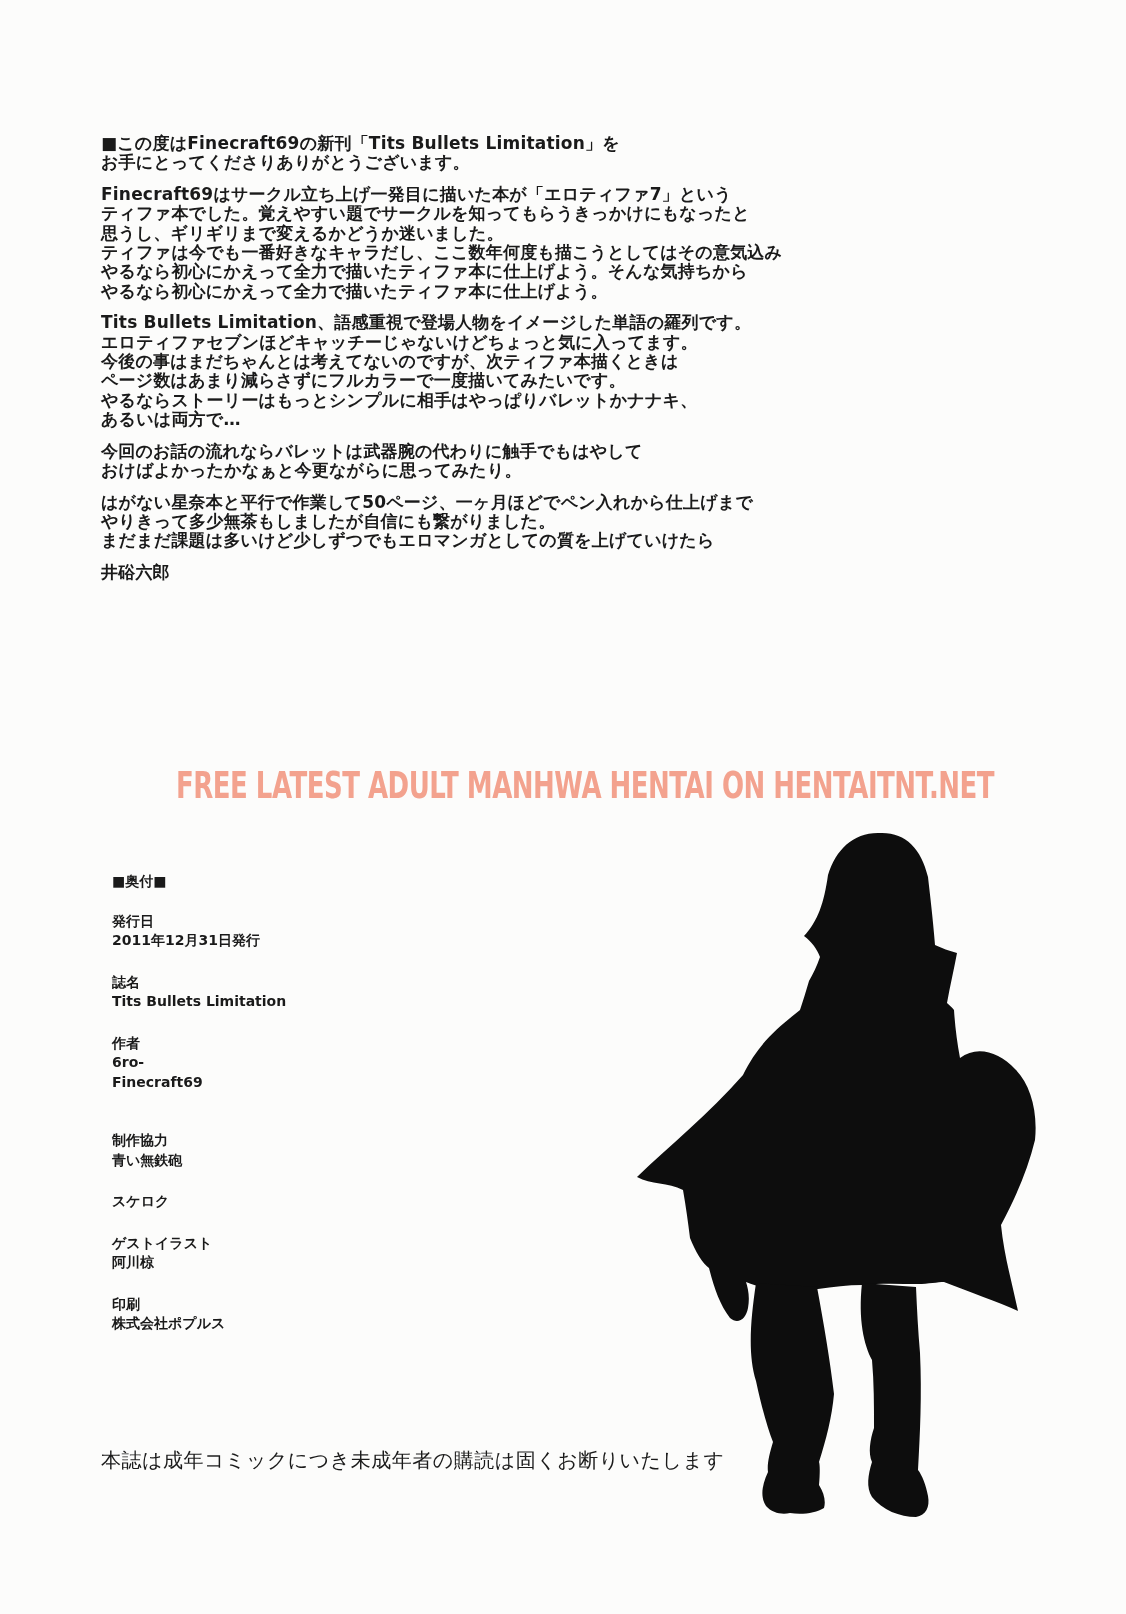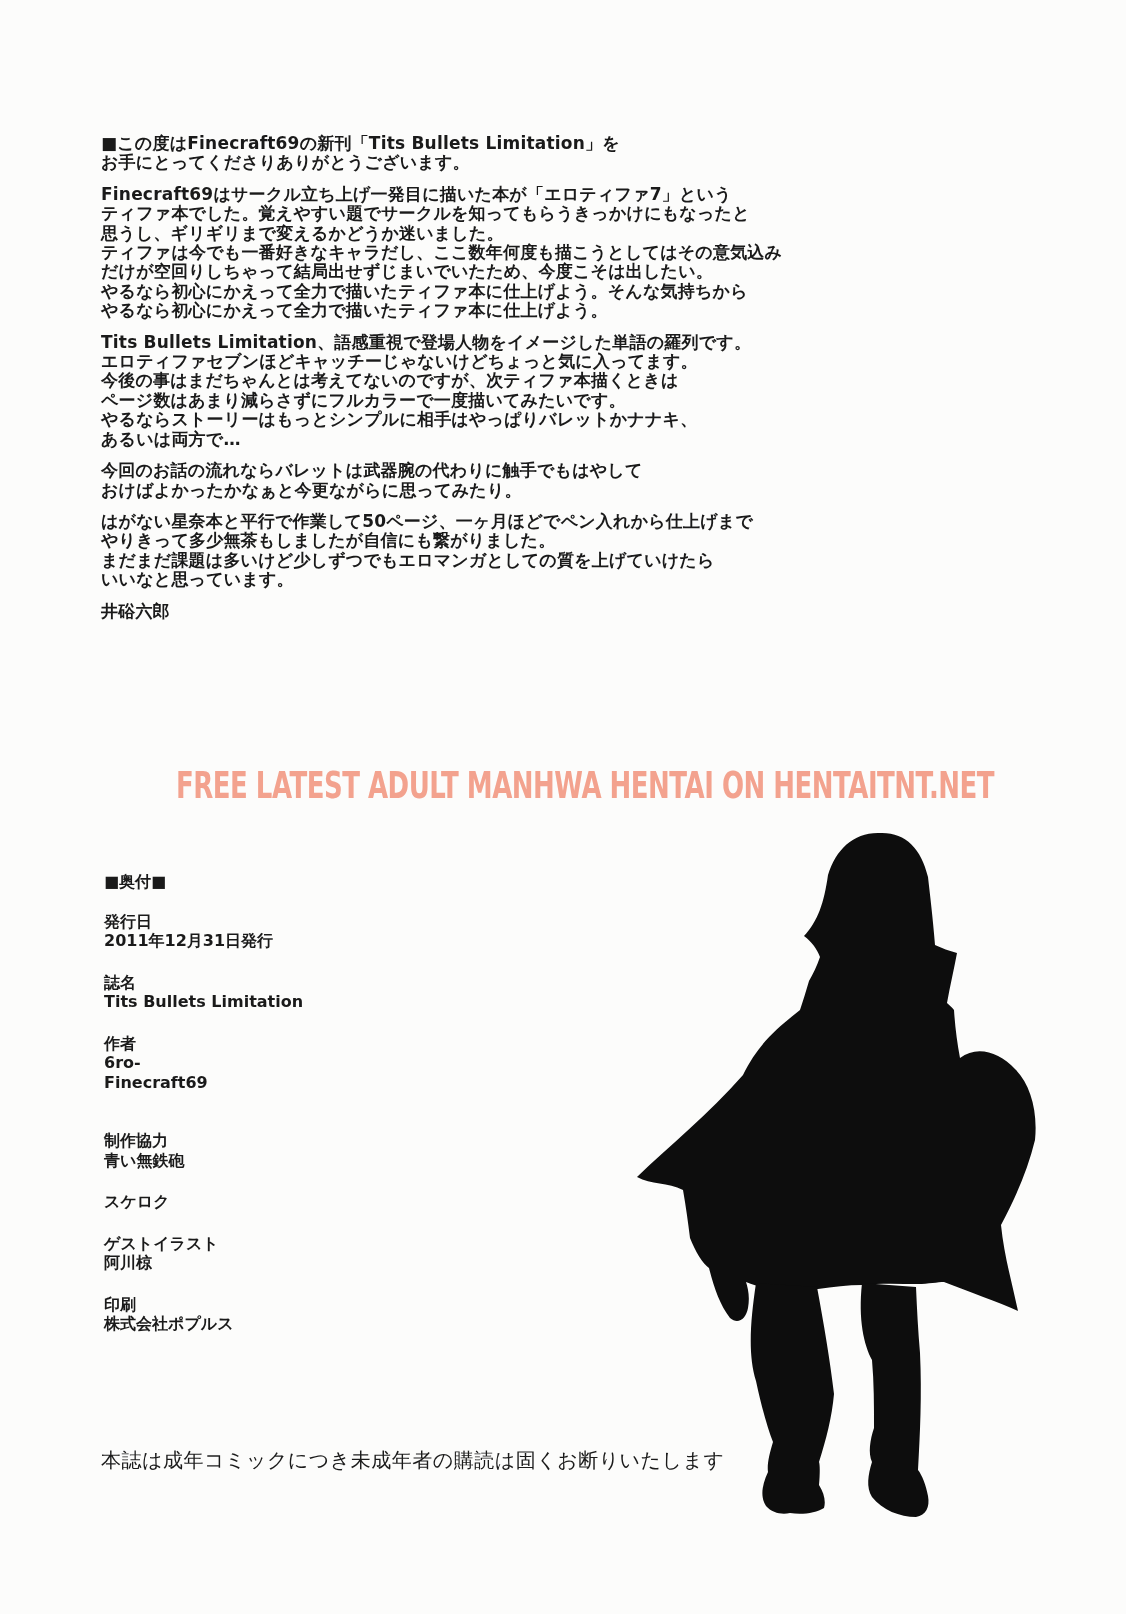--- a/index.html
+++ b/index.html
@@ -23,22 +23,22 @@
   
   .watermark{
     position:absolute;top:763px;left:0;width:100%;
     text-align:center;
     font-size:26px;font-weight:bold;letter-spacing:-0.5px;
     transform:scaleY(1.45);transform-origin:50% 0;
     white-space:nowrap;
   }
   
   .colophon{
-    position:absolute;left:104px;top:872px;width:480px;
-    font-size:16px;line-height:19.5px;font-weight:bold;
+    position:absolute;left:112px;top:872px;width:480px;
+    font-size:14px;line-height:19.5px;font-weight:bold;
     white-space:nowrap;
   }
   .c-title{margin:0 0 20px 0;}
   .cgroup{margin:0 0 22px 0;}
   #colophon-groups .cgroup:nth-child(4){margin-top:39px;}
   
   .notice{
     position:absolute;left:101px;top:1447px;
     font-size:20px;font-weight:normal;letter-spacing:0.5px;
     white-space:nowrap;
@@ -54,41 +54,39 @@
   <div class="afterword" id="afterword">
       <div class="para">
         <div class="line">■この度はFinecraft69の新刊「Tits Bullets Limitation」を</div>
         <div class="line">お手にとってくださりありがとうございます。</div>
       </div>
       <div class="para">
         <div class="line">Finecraft69はサークル立ち上げ一発目に描いた本が「エロティファ7」という</div>
         <div class="line">ティファ本でした。覚えやすい題でサークルを知ってもらうきっかけにもなったと</div>
         <div class="line">思うし、ギリギリまで変えるかどうか迷いました。</div>
         <div class="line">ティファは今でも一番好きなキャラだし、ここ数年何度も描こうとしてはその意気込み</div>
-        <div class="line">だけが空回りしちゃって結局出せずじまいでいたため、今度こそは出したい。</div>
         <div class="line">やるなら初心にかえって全力で描いたティファ本に仕上げよう。そんな気持ちから</div>
         <div class="line">やるなら初心にかえって全力で描いたティファ本に仕上げよう。</div>
       </div>
       <div class="para">
         <div class="line">Tits Bullets Limitation、語感重視で登場人物をイメージした単語の羅列です。</div>
         <div class="line">エロティファセブンほどキャッチーじゃないけどちょっと気に入ってます。</div>
         <div class="line">今後の事はまだちゃんとは考えてないのですが、次ティファ本描くときは</div>
         <div class="line">ページ数はあまり減らさずにフルカラーで一度描いてみたいです。</div>
         <div class="line">やるならストーリーはもっとシンプルに相手はやっぱりバレットかナナキ、</div>
         <div class="line">あるいは両方で…</div>
       </div>
       <div class="para">
         <div class="line">今回のお話の流れならバレットは武器腕の代わりに触手でもはやして</div>
         <div class="line">おけばよかったかなぁと今更ながらに思ってみたり。</div>
       </div>
       <div class="para">
         <div class="line">はがない星奈本と平行で作業して50ページ、一ヶ月ほどでペン入れから仕上げまで</div>
         <div class="line">やりきって多少無茶もしましたが自信にも繋がりました。</div>
         <div class="line">まだまだ課題は多いけど少しずつでもエロマンガとしての質を上げていけたら</div>
-        <div class="line">いいなと思っています。</div>
       </div>
       <div class="para">
         <div class="line">井硲六郎</div>
       </div>
     </div>
 
   <div class="watermark" id="watermark" style="color: rgb(243, 162, 142);">FREE LATEST ADULT MANHWA HENTAI ON HENTAITNT.NET</div>
 
   <div class="colophon">
     <div class="c-title">■奥付■</div>

